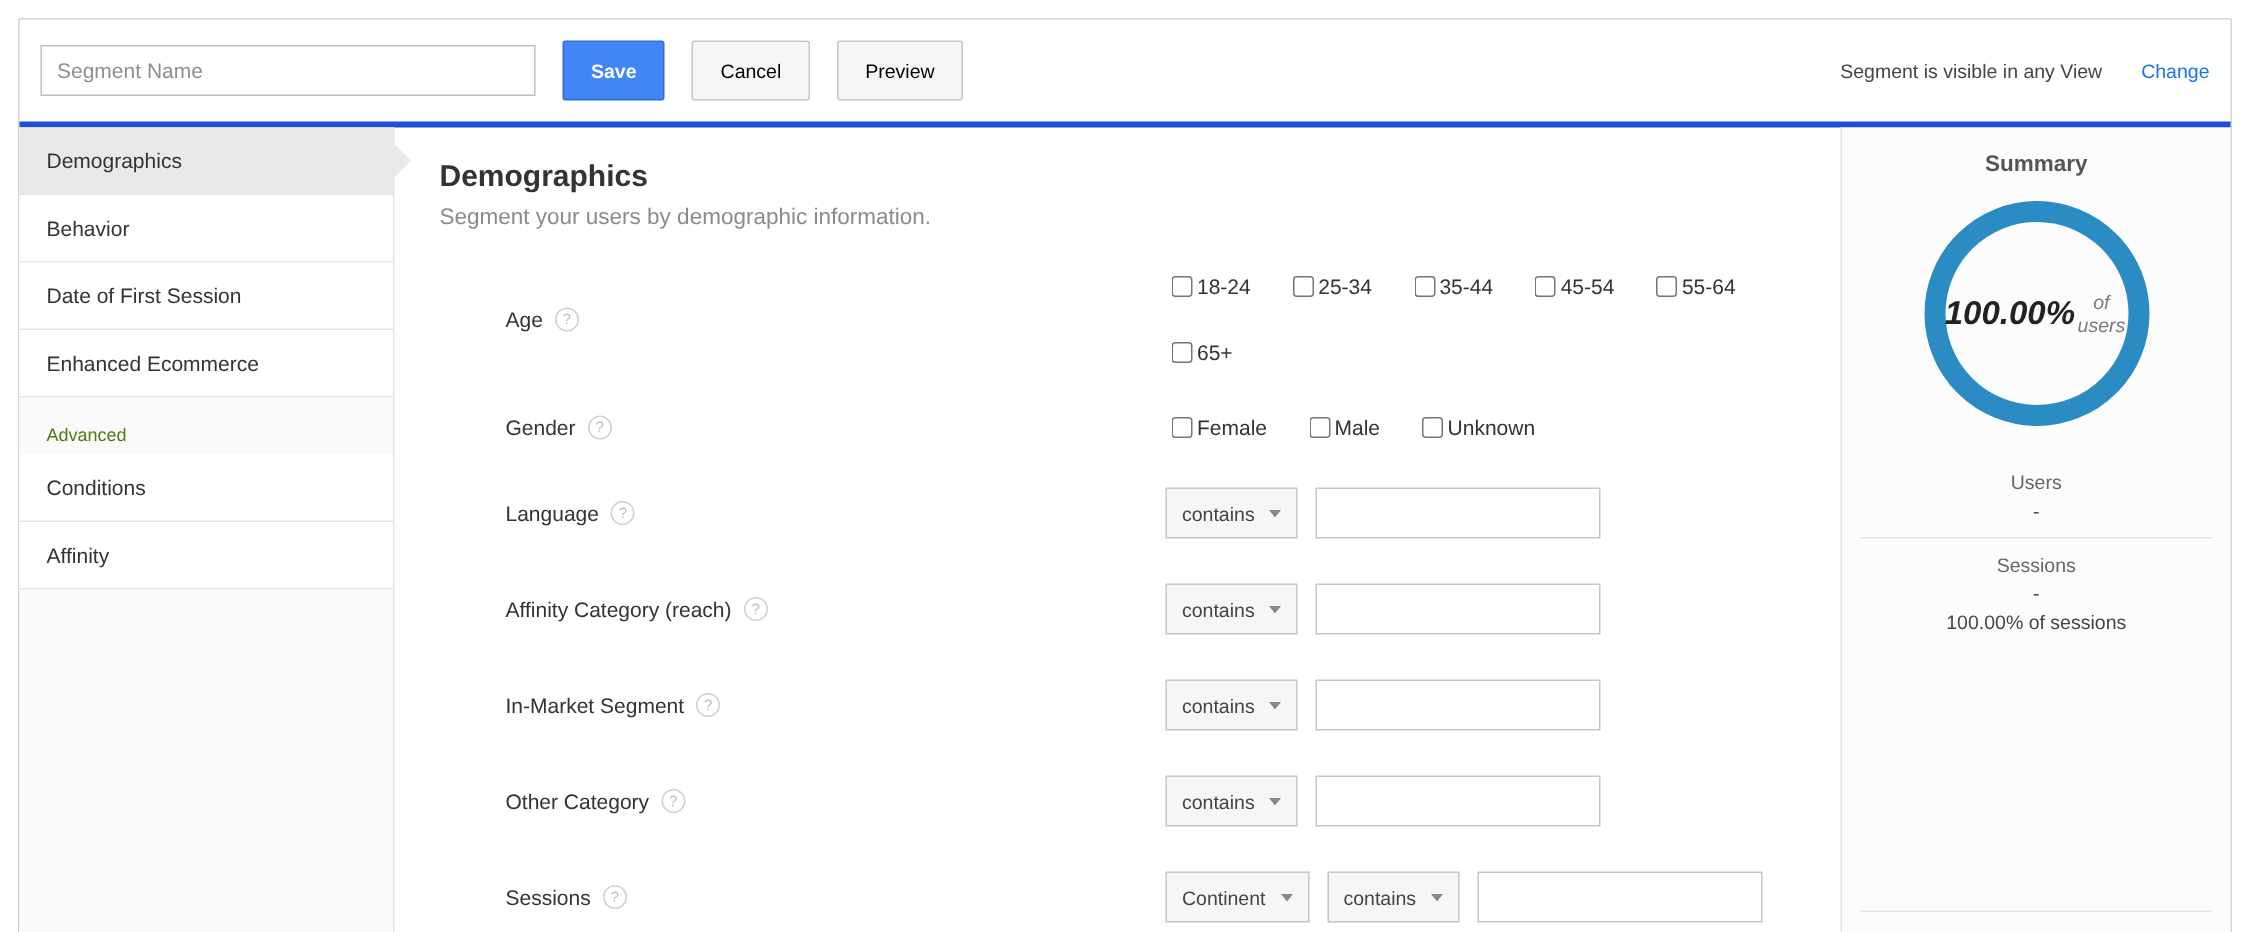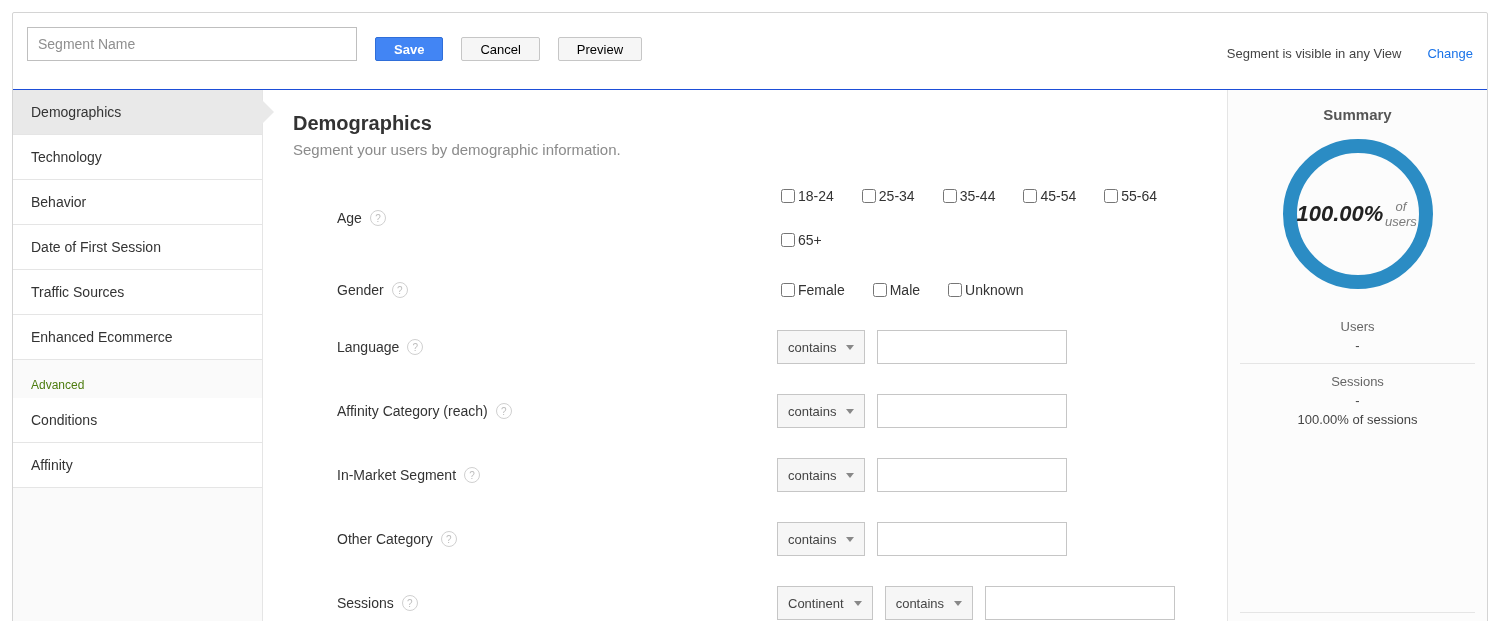--- a/index.html
+++ b/index.html
@@ -12,36 +12,36 @@
     padding:12px;
   }
   .panel {
     border:1px solid #d4d4d4;
     border-radius:2px;
     background:#fff;
   }
   
   .hdr {
     display:flex;
-    align-items:flex-end;
-    padding:14px 14px 28px 14px;
-    border-bottom:1px solid #1d4ed8;
+    align-items:center;
+    padding:14px 14px 14px 14px;
+    border-bottom:4px solid #1d4ed8;
     gap:18px;
   }
   .seg-name-input {
     width:330px;
     height:34px;
     padding:6px 10px;
     font-size:14px;
     color:#666;
     border:1px solid #bfbfbf;
   }
   .seg-name-input::placeholder { color:#8f8f8f; }
   .btn {
-    height:24px;
+    height:40px;
     padding:0 18px;
     border:1px solid #c6c6c6;
     background:#f6f6f6;
     font-size:13px;
     cursor:pointer;
     border-radius:2px;
   }
   .btn.primary {
     background:#4285f4;
     border-color:#2f6ed9;
@@ -225,24 +225,22 @@
     <button class="btn">Preview</button>
     <div class="hdr-spacer"></div>
     <span class="visibility-text">Segment is visible in any View</span>
     <span class="change-link">Change</span>
   </div>
 
   <div class="body">
 
     <div class="sidebar">
       <div class="sb-item active">Demographics</div>
-      <div class="sb-item">Technology</div>
       <div class="sb-item">Behavior</div>
       <div class="sb-item">Date of First Session</div>
-      <div class="sb-item">Traffic Sources</div>
       <div class="sb-item">Enhanced Ecommerce</div>
       <div class="sb-group-label">Advanced</div>
       <div class="sb-item">Conditions</div>
       <div class="sb-item">Affinity</div>
     </div>
 
     <div class="main">
       <h2>Demographics</h2>
       <div class="subtitle">Segment your users by demographic information.</div>
 

